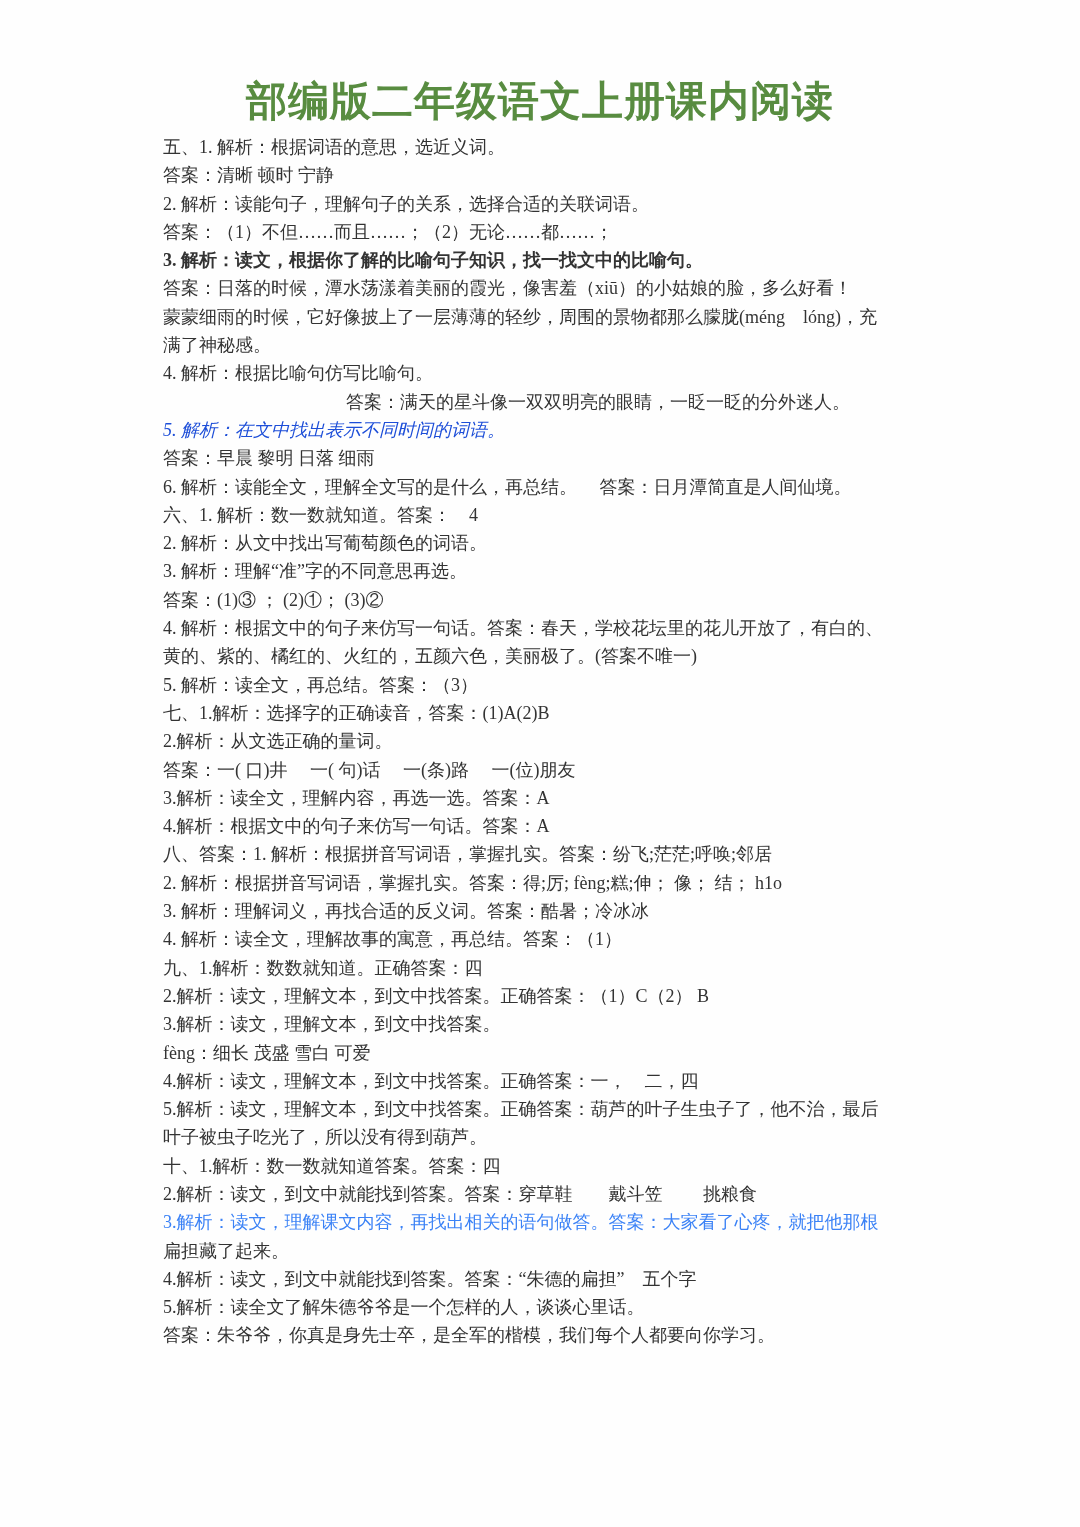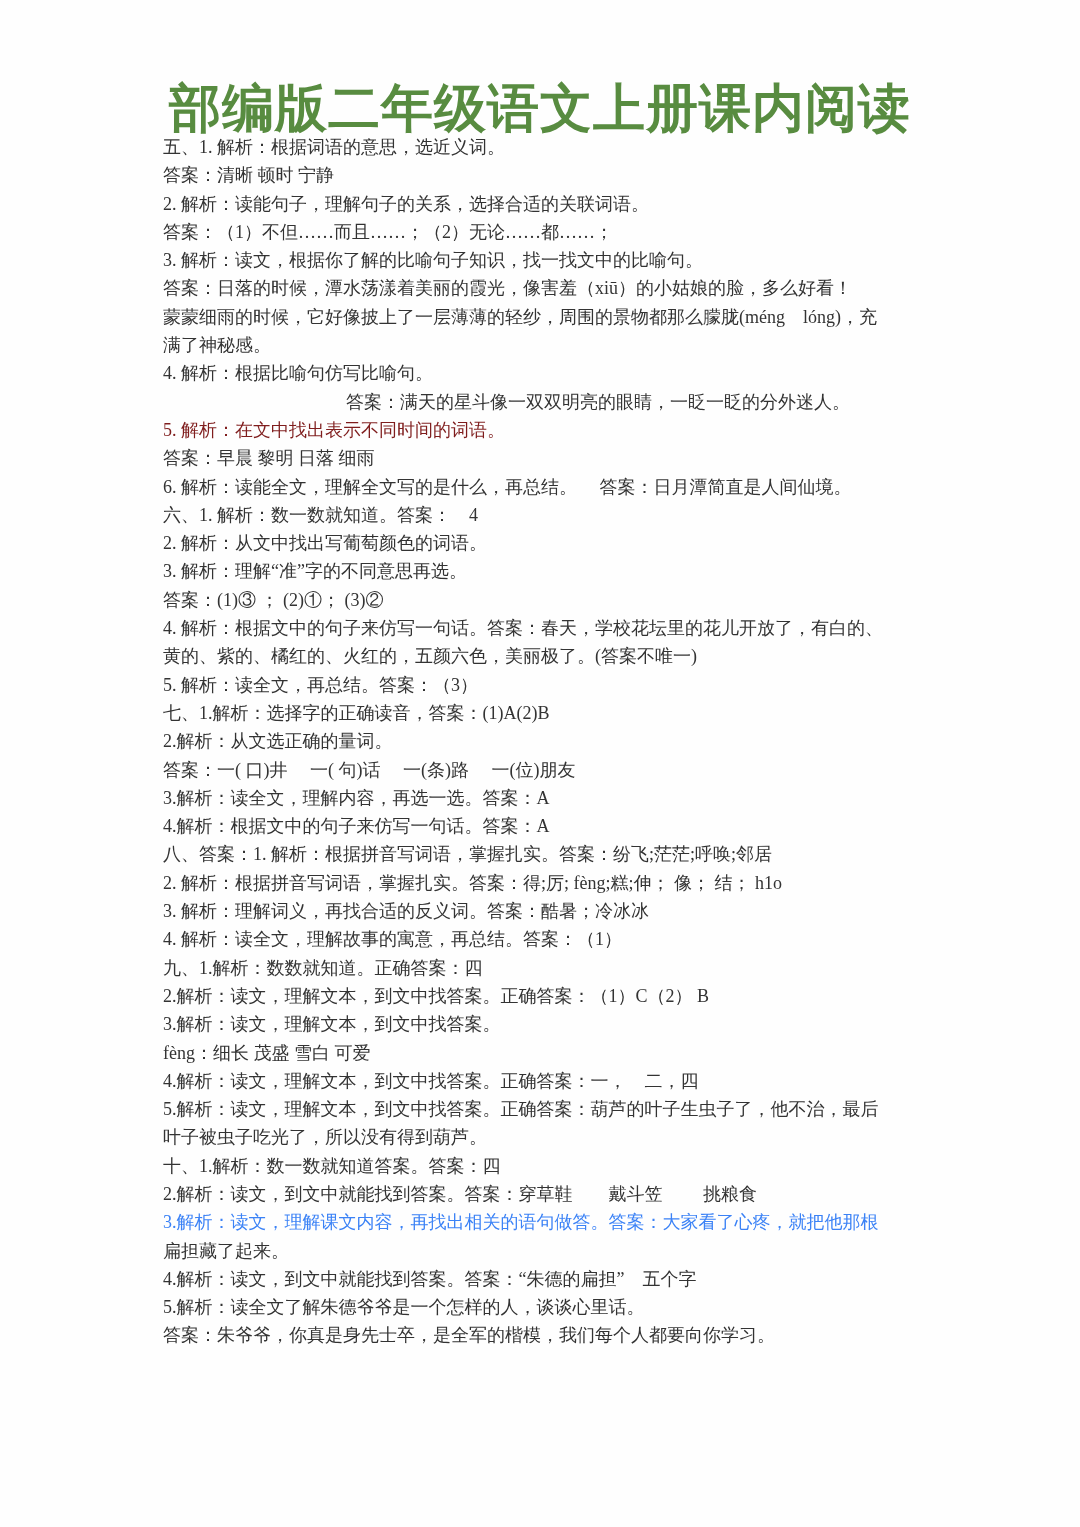--- a/index.html
+++ b/index.html
@@ -16,21 +16,21 @@
     overflow: hidden;
     font-family: "Liberation Serif", "DejaVu Serif", serif;
   }
   .title {
     position: absolute;
     top: 74px;
     left: 0;
     right: 0;
     margin: 0;
     text-align: center;
-    font-size: 52px;
+    font-size: 41px;
     font-weight: 700;
     letter-spacing: 1px;
     font-family: "Liberation Serif", "DejaVu Serif", serif;
   }
   .content {
     position: absolute;
     top: 133px;
     left: 163px;
     width: 870px;
   }
@@ -45,27 +45,27 @@
 </head>
 <body>
 
 <div class="page">
   <h1 class="title" style="color: rgb(88, 140, 64);">部编版二年级语文上册课内阅读</h1>
   <div class="content" id="content">
       <div class="line" style="color: rgb(51, 51, 51);">五、1. 解析：根据词语的意思，选近义词。</div>
       <div class="line" style="color: rgb(51, 51, 51);">答案：清晰 顿时 宁静</div>
       <div class="line" style="color: rgb(51, 51, 51);">2. 解析：读能句子，理解句子的关系，选择合适的关联词语。</div>
       <div class="line" style="color: rgb(51, 51, 51);">答案：（1）不但……而且……；（2）无论……都……；</div>
-      <div class="line" style="color: rgb(51, 51, 51);">3. 解析：读文，根据你了解的比喻句子知识，找一找文中的比喻句。</div>
+      <div class="line" style="color: rgb(51, 51, 51); font-weight: bold;">3. 解析：读文，根据你了解的比喻句子知识，找一找文中的比喻句。</div>
       <div class="line" style="color: rgb(51, 51, 51);">答案：日落的时候，潭水荡漾着美丽的霞光，像害羞（xiū）的小姑娘的脸，多么好看！</div>
       <div class="line" style="color: rgb(51, 51, 51);">蒙蒙细雨的时候，它好像披上了一层薄薄的轻纱，周围的景物都那么朦胧(méng　lóng)，充</div>
       <div class="line" style="color: rgb(51, 51, 51);">满了神秘感。</div>
       <div class="line" style="color: rgb(51, 51, 51);">4. 解析：根据比喻句仿写比喻句。</div>
       <div class="line" style="color: rgb(51, 51, 51); text-align: center;">答案：满天的星斗像一双双明亮的眼睛，一眨一眨的分外迷人。</div>
-      <div class="line" style="color: #7f1d1d;">5. 解析：在文中找出表示不同时间的词语。</div>
+      <div class="line" style="color: #1d4ed8; font-style: italic;">5. 解析：在文中找出表示不同时间的词语。</div>
       <div class="line" style="color: rgb(51, 51, 51);">答案：早晨 黎明 日落 细雨</div>
       <div class="line" style="color: rgb(51, 51, 51);">6. 解析：读能全文，理解全文写的是什么，再总结。　 答案：日月潭简直是人间仙境。</div>
       <div class="line" style="color: rgb(51, 51, 51);">六、1. 解析：数一数就知道。答案：　4</div>
       <div class="line" style="color: rgb(51, 51, 51);">2. 解析：从文中找出写葡萄颜色的词语。</div>
       <div class="line" style="color: rgb(51, 51, 51);">3. 解析：理解“准”字的不同意思再选。</div>
       <div class="line" style="color: rgb(51, 51, 51);">答案：(1)③ ； (2)①； (3)②</div>
       <div class="line" style="color: rgb(51, 51, 51);">4. 解析：根据文中的句子来仿写一句话。答案：春天，学校花坛里的花儿开放了，有白的、</div>
       <div class="line" style="color: rgb(51, 51, 51);">黄的、紫的、橘红的、火红的，五颜六色，美丽极了。(答案不唯一)</div>
       <div class="line" style="color: rgb(51, 51, 51);">5. 解析：读全文，再总结。答案：（3）</div>
       <div class="line" style="color: rgb(51, 51, 51);">七、1.解析：选择字的正确读音，答案：(1)A(2)B</div>

